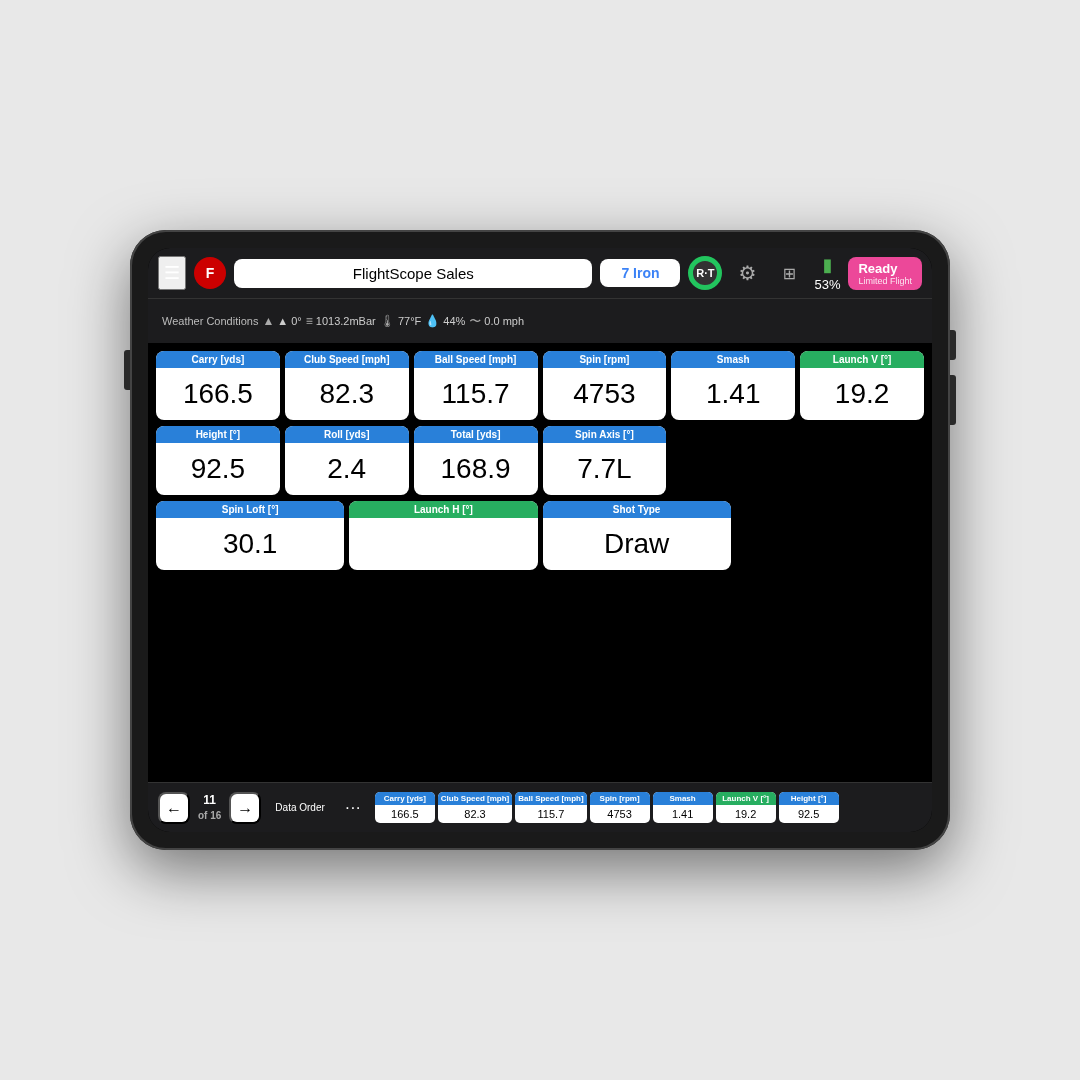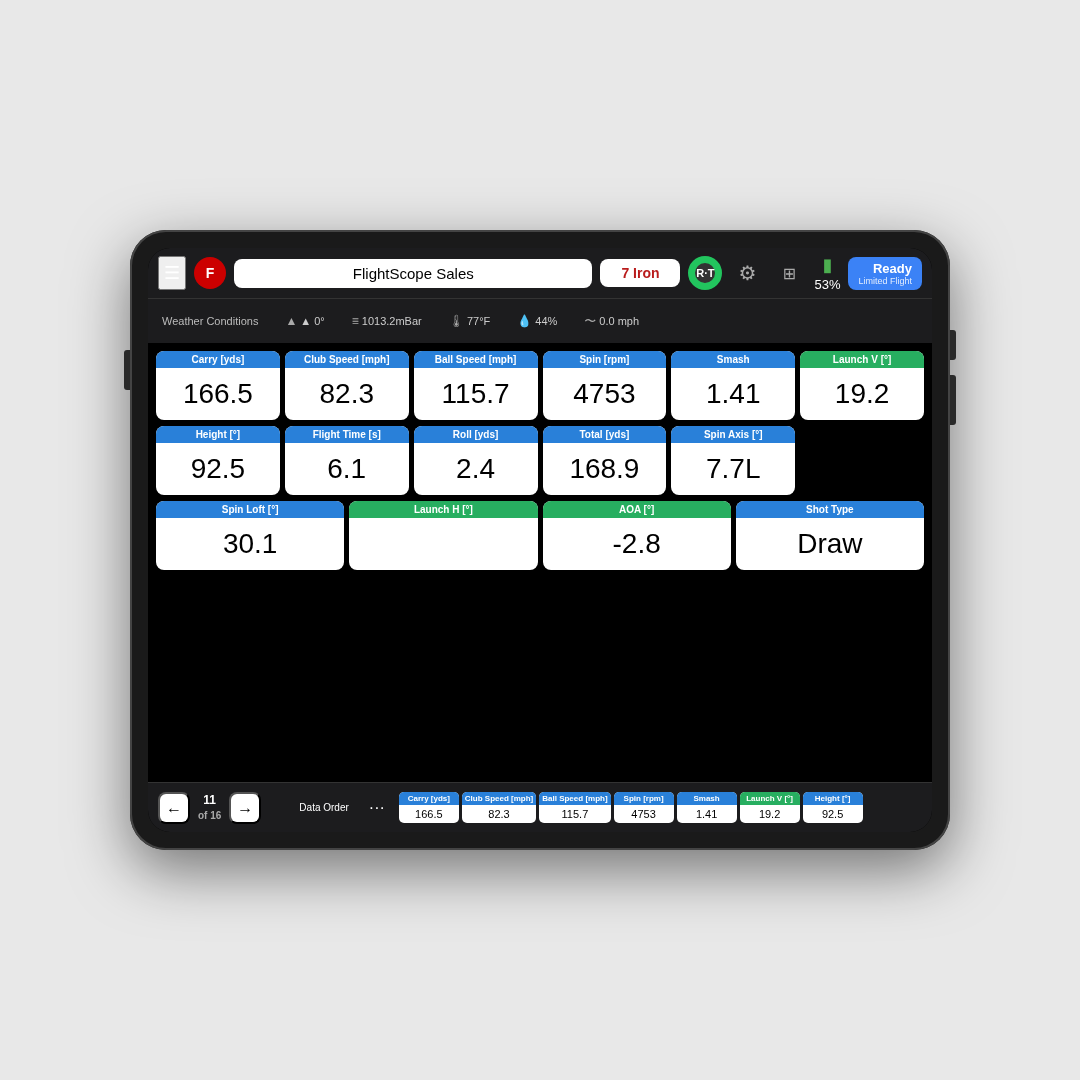--- a/index.html
+++ b/index.html
@@ -74,30 +74,30 @@
       font-weight: 500;
       color: #000;
     }
 
     .header-club {
       background: white;
       border-radius: 8px;
       padding: 6px 14px;
       font-size: 14px;
       font-weight: 600;
-      color: #b91c1c;
+      color: #3b82f6;
       min-width: 80px;
       text-align: center;
     }
 
     .header-rt-btn {
       width: 34px;
       height: 34px;
       border-radius: 50%;
-      border: 7px solid #22c55e;
+      border: 5px solid #22c55e;
       background: #333;
       display: flex;
       align-items: center;
       justify-content: center;
       color: white;
       font-size: 11px;
       font-weight: bold;
       cursor: pointer;
     }
 
@@ -134,24 +134,24 @@
       color: #4caf50;
       font-size: 18px;
     }
 
     .battery-pct {
       color: white;
       font-size: 13px;
     }
 
     .header-ready {
-      background: #3b82f6;
+      background: #ec4899;
       border-radius: 8px;
       padding: 4px 10px;
-      text-align: right;
+      text-align: left;
     }
 
     .ready-label {
       color: white;
       font-size: 13px;
       font-weight: bold;
       display: block;
     }
 
     .ready-sub {
@@ -159,21 +159,21 @@
       font-size: 9px;
       display: block;
     }
 
     
     .weather-bar {
       background: #1c1c1e;
       display: flex;
       align-items: center;
       padding: 22px 14px;
-      gap: 27px;
+      gap: 4px;
       flex-shrink: 0;
       height: 20px;
       border-top: 1px solid #333;
     }
 
     .weather-label {
       color: #bbb;
       font-size: 11px;
     }
 
@@ -281,21 +281,20 @@
       color: #aaa;
       font-size: 10px;
     }
 
     .nav-data-btn {
       color: white;
       font-size: 10px;
       text-align: center;
       cursor: pointer;
       padding: 4px 6px;
-      margin-left: 24px;
     }
 
     .nav-more-btn {
       color: white;
       font-size: 16px;
       cursor: pointer;
       padding: 4px 6px;
     }
 
     
@@ -456,48 +455,40 @@
             <div class="metric-value">19.2</div>
           </div>
         </div>
 
       <div class="metrics-grid" id="row2">
           <div class="metric-card">
             <div class="metric-header blue">Height [°]</div>
             <div class="metric-value">92.5</div>
           </div>
           <div class="metric-card">
-            <div class="metric-header blue">Flight Time [s]</div>
-            <div class="metric-value">6.1</div>
-          </div>
-          <div class="metric-card">
             <div class="metric-header blue">Roll [yds]</div>
             <div class="metric-value">2.4</div>
           </div>
           <div class="metric-card">
             <div class="metric-header blue">Total [yds]</div>
             <div class="metric-value">168.9</div>
           </div>
           <div class="metric-card">
             <div class="metric-header blue">Spin Axis [°]</div>
             <div class="metric-value">7.7L</div>
           </div>
         </div>
 
       <div class="metrics-grid" id="row3" style="grid-template-columns: repeat(4, 1fr); display: grid; ">
           <div class="metric-card">
             <div class="metric-header blue">Spin Loft [°]</div>
             <div class="metric-value">30.1</div>
           </div>
           <div class="metric-card">
             <div class="metric-header green">Launch H [°]</div>
-          </div>
-          <div class="metric-card">
-            <div class="metric-header green">AOA [°]</div>
-            <div class="metric-value">-2.8</div>
           </div>
           <div class="metric-card">
             <div class="metric-header blue">Shot Type</div>
             <div class="metric-value">Draw</div>
           </div>
         </div>
 
     </div>
 
     <div class="bottom-bar">

